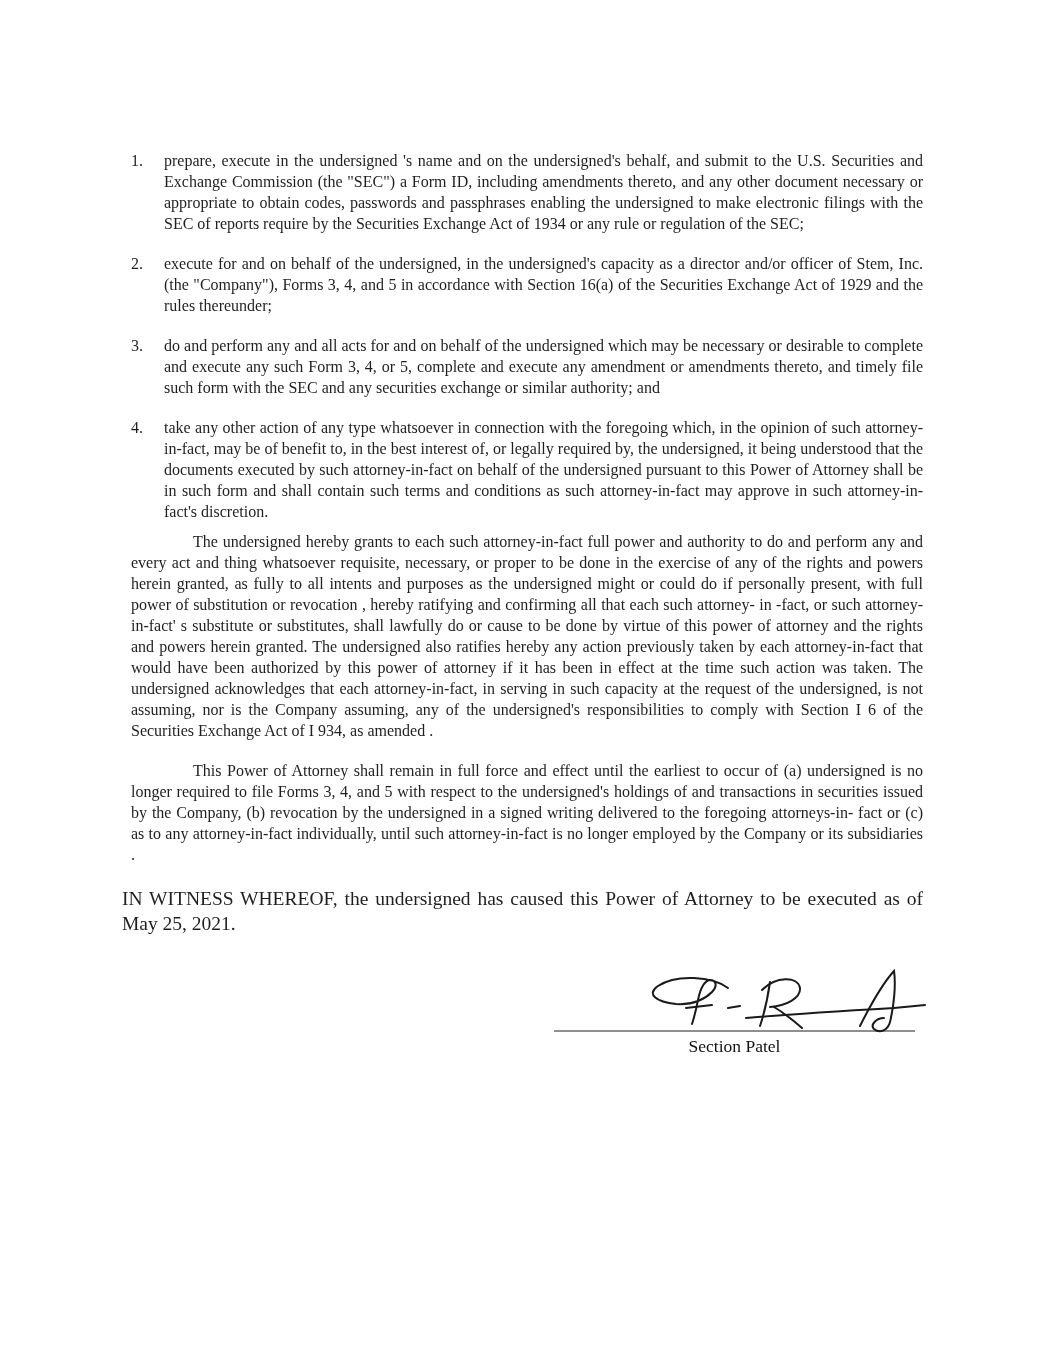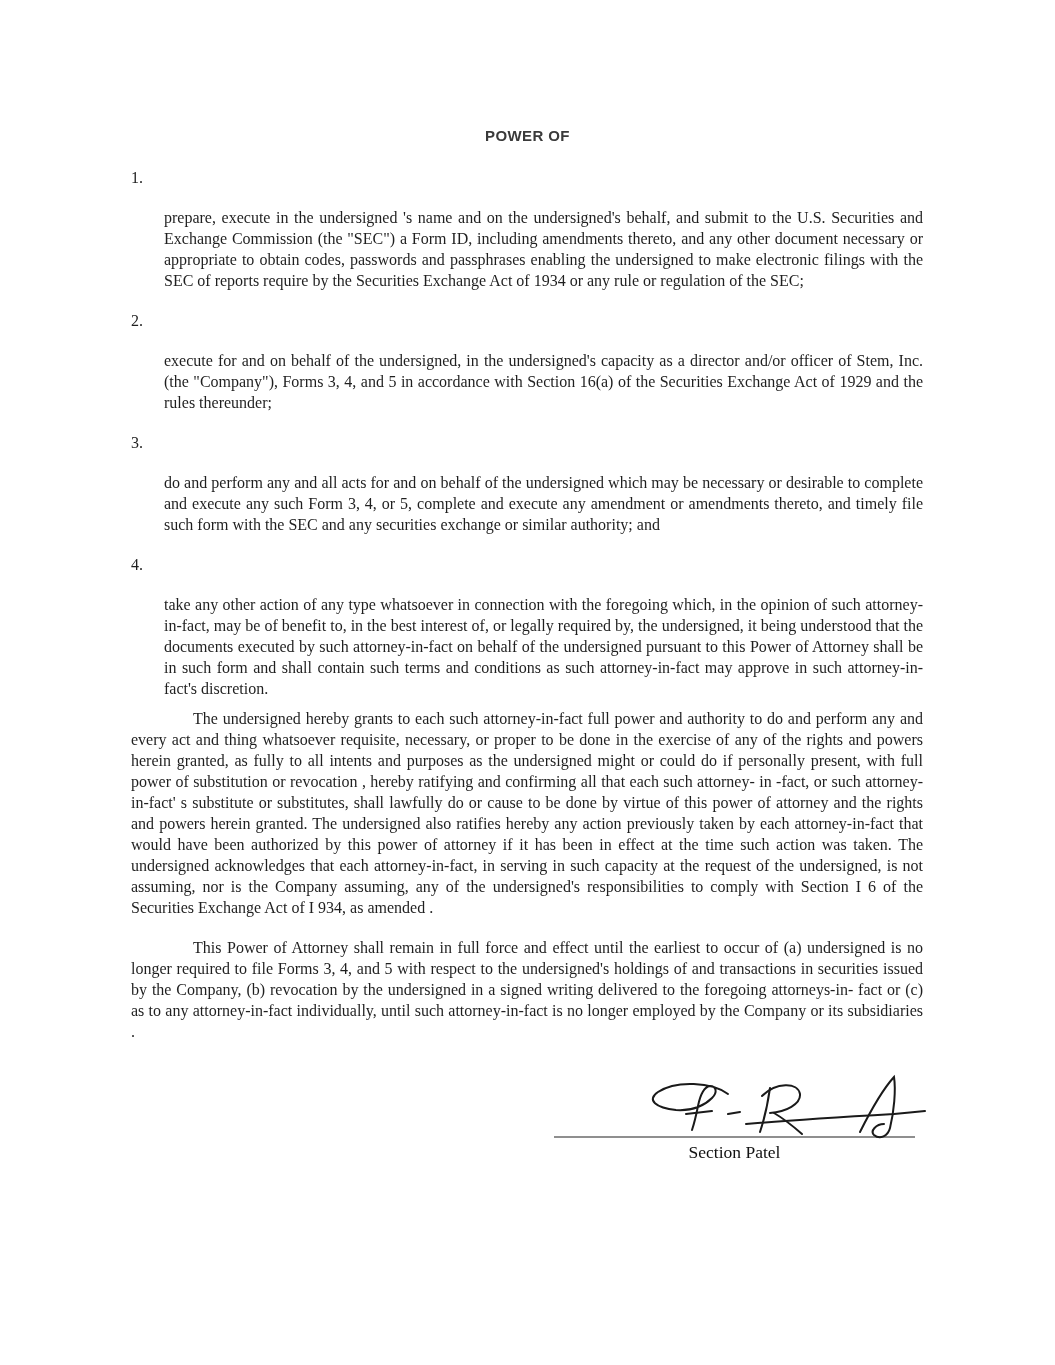--- a/index.html
+++ b/index.html
@@ -31,21 +31,21 @@
     font-size: 16px;
     line-height: 21px;
   }
   p { margin: 0; text-align: justify; }
   .indent { text-indent: 62px; }
   .intro { margin-top: 68px; }
   .numbered-list { margin-top: 23px; }
   .li { display: flex; }
   .li + .li { margin-top: 19px; }
   .num { flex: 0 0 33px; width: 33px; }
-  .li-text { flex: 1; text-align: justify; margin-top: 40px; }
+  .li-text { flex: 1; text-align: justify; }
   .grant { margin-top: 9px; }
   .term { margin-top: 19px; }
   .witness {
     margin-top: 21px;
     margin-left: -9px;
     font-size: 19.5px;
     line-height: 25px;
   }
   .sig-block {
     margin-top: 30px;
@@ -71,21 +71,20 @@
     margin-top: 4px;
     color: #111111;
   }
 </style>
 </head>
 <body>
 
 <div class="page">
 
   <div class="title">
-    <div>POWER OF</div>
   </div>
 
   <div class="content">
 
 
     <div class="numbered-list">
       <div class="li">
         <span class="num">1.</span>
         <span class="li-text">prepare, execute in the undersigned 's name and on the undersigned's behalf, and submit to the U.S. Securities and Exchange Commission (the "SEC") a Form ID, including amendments thereto, and any other document necessary or appropriate to obtain codes, passwords and passphrases enabling the undersigned to make electronic filings with the SEC of reports require by the Securities Exchange Act of 1934 or any rule or regulation of the SEC;</span>
       </div>
@@ -100,20 +99,21 @@
       <div class="li">
         <span class="num">4.</span>
         <span class="li-text">take any other action of any type whatsoever in connection with the foregoing which, in the opinion of such attorney-in-fact, may be of benefit to, in the best interest of, or legally required by, the undersigned, it being understood that the documents executed by such attorney-in-fact on behalf of the undersigned pursuant to this Power of Attorney shall be in such form and shall contain such terms and conditions as such attorney-in-fact may approve in such attorney-in-fact's discretion.</span>
       </div>
     </div>
 
     <p class="grant indent">The undersigned hereby grants to each such attorney-in-fact full power and authority to do and perform any and every act and thing whatsoever requisite, necessary, or proper to be done in the exercise of any of the rights and powers herein granted, as fully to all intents and purposes as the undersigned might or could do if personally present, with full power of substitution or revocation , hereby ratifying and confirming all that each such attorney- in -fact, or such attorney-in-fact' s substitute or substitutes, shall lawfully do or cause to be done by virtue of this power of attorney and the rights and powers herein granted. The undersigned also ratifies hereby any action previously taken by each attorney-in-fact that would have been authorized by this power of attorney if it has been in effect at the time such action was taken. The undersigned acknowledges that each attorney-in-fact, in serving in such capacity at the request of the undersigned, is not assuming, nor is the Company assuming, any of the undersigned's responsibilities to comply with Section I 6 of the Securities Exchange Act of I 934, as amended .</p>
 
     <p class="term indent">This Power of Attorney shall remain in full force and effect until the earliest to occur of (a) undersigned is no longer required to file Forms 3, 4, and 5 with respect to the undersigned's holdings of and transactions in securities issued by the Company, (b) revocation by the undersigned in a signed writing delivered  to the foregoing attorneys-in- fact or (c) as to any attorney-in-fact individually, until such attorney-in-fact is no longer employed by the Company or its subsidiaries .</p>
 
+    <p class="witness">IN WITNESS WHEREOF, the undersigned has caused this Power of Attorney to be executed as of May 25, 2021.</p>
 
     <div class="sig-block">
       <div class="sig-art">
         <svg width="290" height="72" viewBox="0 0 290 72" fill="none" xmlns="http://www.w3.org/2000/svg">
           <g stroke="#1a1a1a" stroke-width="2" stroke-linecap="round" fill="none">
             <path d="M86,22 C70,10 34,8 16,20 C4,28 14,36 34,38 C50,39 62,34 70,26 C76,20 74,14 68,14 C62,15 58,24 56,34 C54,44 52,52 50,58"></path>
             <path d="M44,42 L70,39"></path>
             <path d="M86,42 L98,40"></path>
             <path d="M128,16 C126,30 122,48 118,60"></path>
             <path d="M120,24 C134,10 156,10 158,22 C159,32 144,40 128,41"></path>

